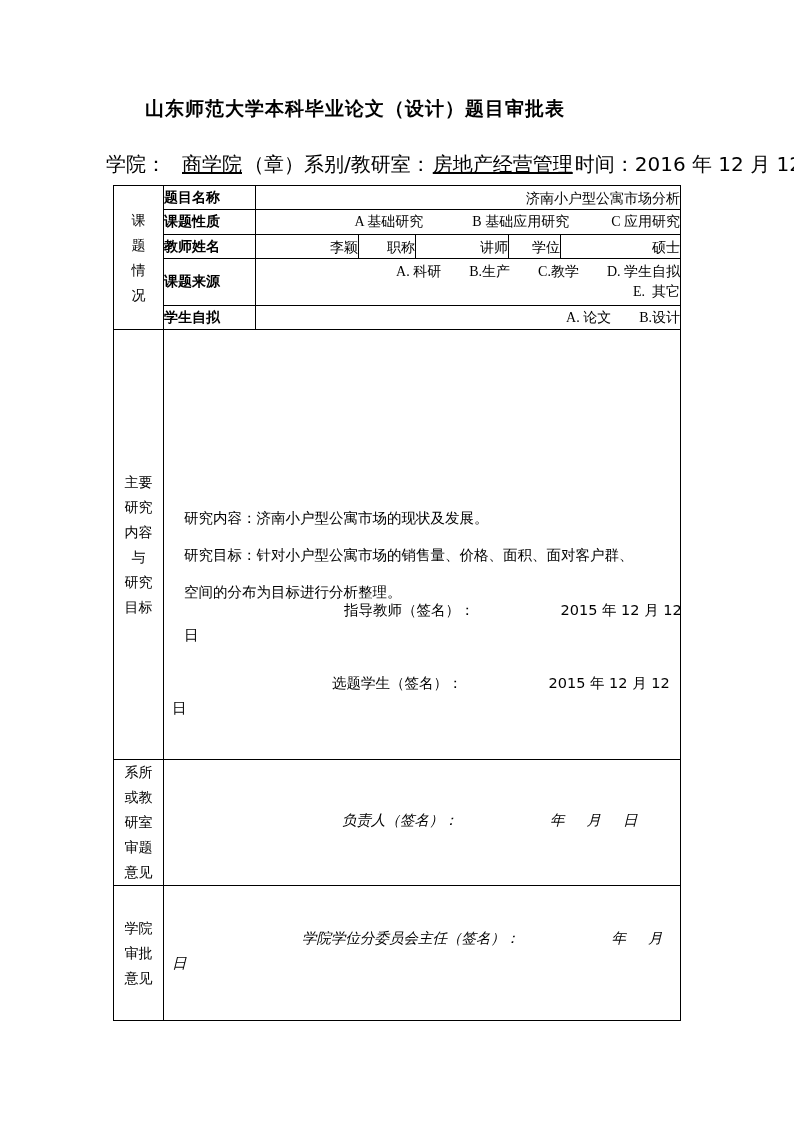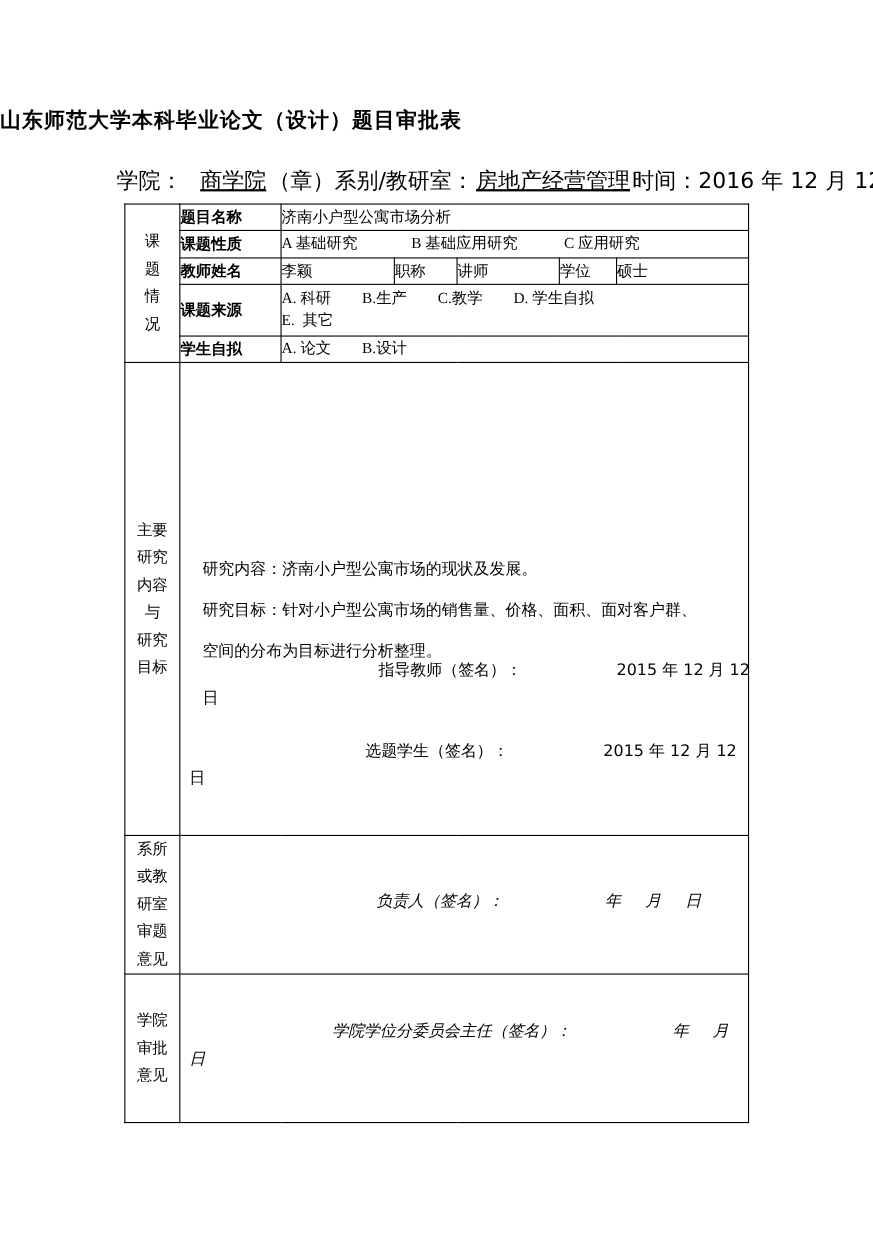--- a/index.html
+++ b/index.html
@@ -22,21 +22,21 @@
     width: 794px;
     height: 1123px;
   }
 
   
   .doc-title {
     position: absolute;
     left: 0;
     top: 96px;
     width: 710px;
-    text-align: left;
+    text-align: center;
     font-family: "DejaVu Serif", "Liberation Serif", serif;
     font-size: 19px;
     font-weight: bold;
     letter-spacing: 1px;
     white-space: nowrap;
   }
 
   
   .header-line {
     position: absolute;
@@ -66,20 +66,21 @@
     font-size: 14px;
   }
   .tbl td {
     border: 1px solid #000000;
     padding: 0;
     vertical-align: middle;
   }
   .cell-pad {
     padding: 2px 5px;
     line-height: 20px;
+    text-align: right;
   }
 
   
   .vlabel {
     text-align: center;
     line-height: 25px;
     font-size: 14px;
     padding: 4px 0;
   }
   .vlabel div { white-space: nowrap; }

